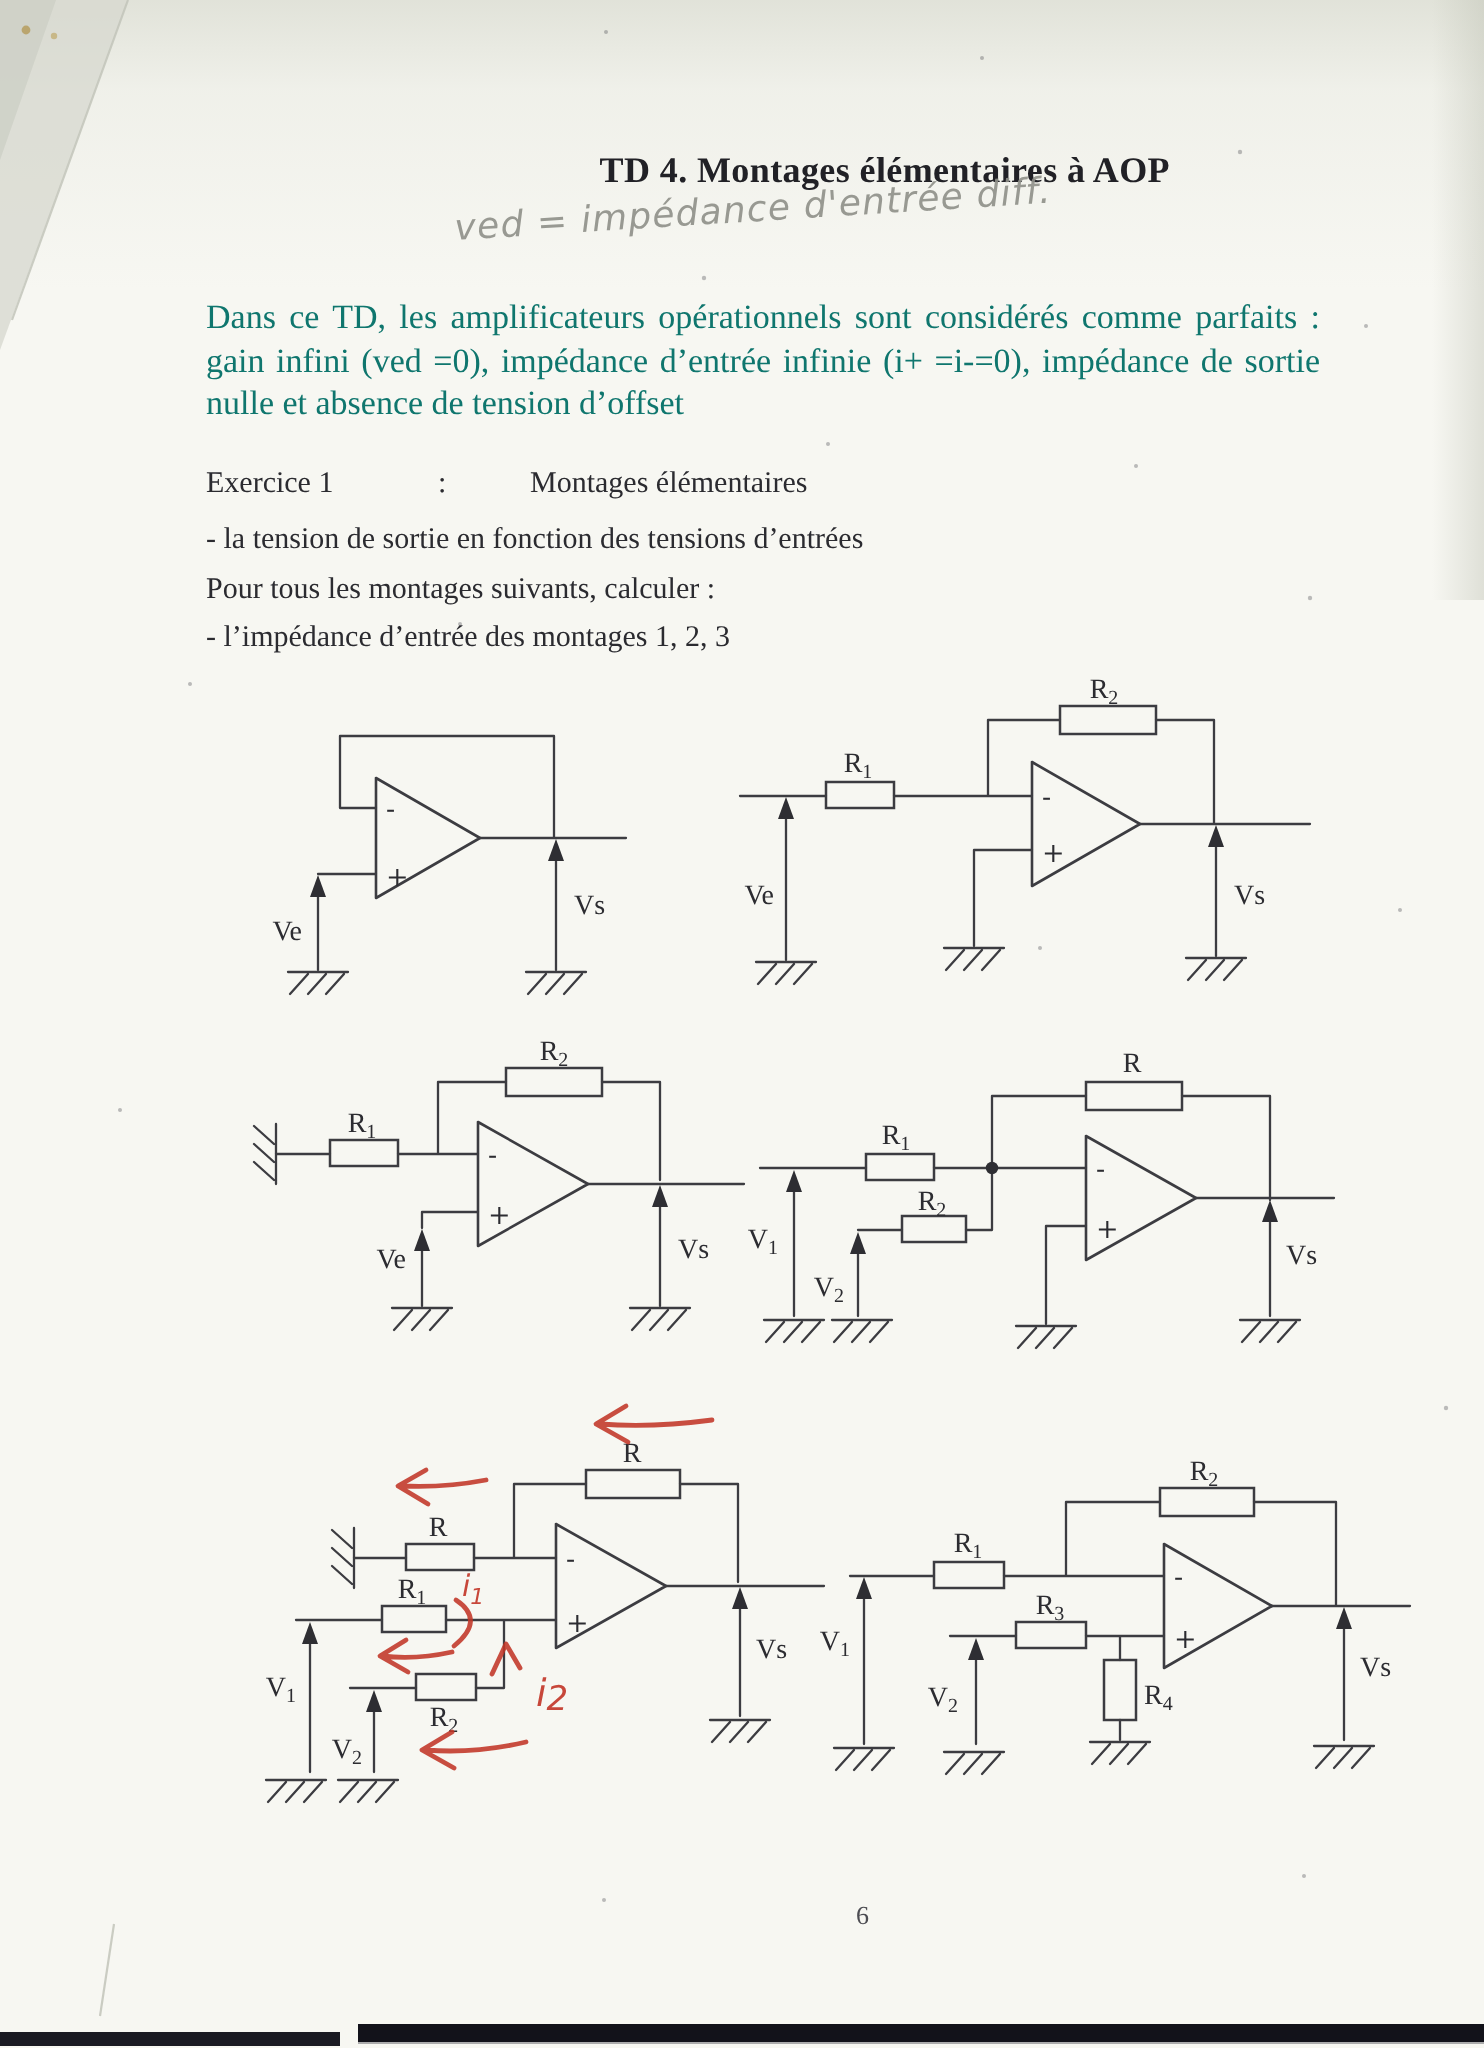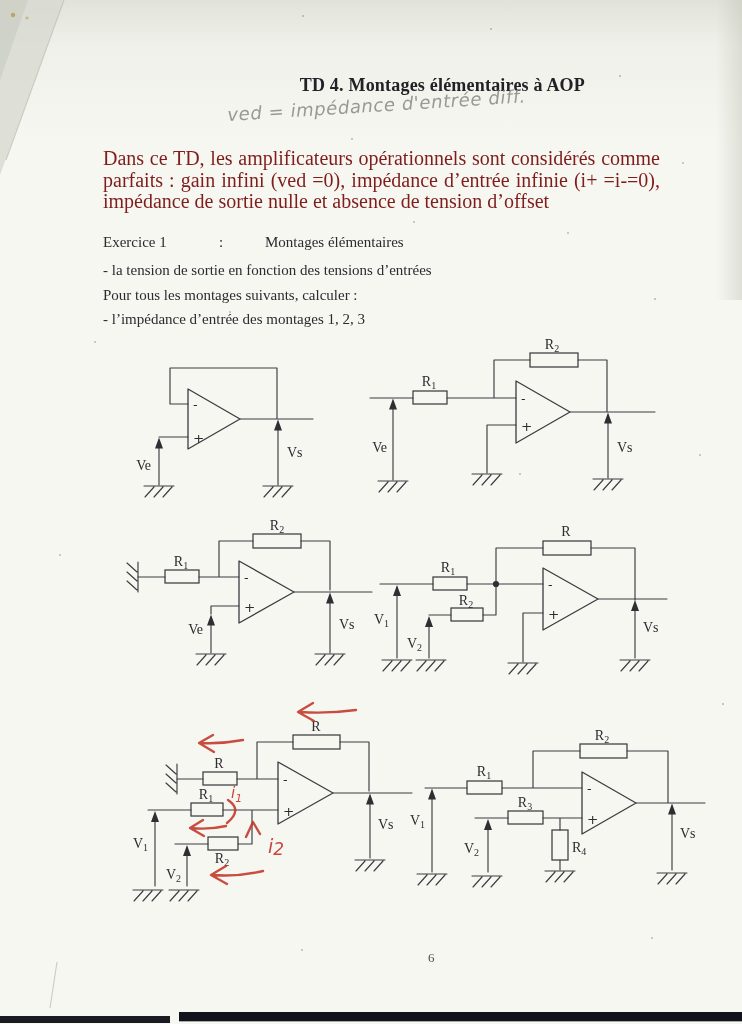--- a/index.html
+++ b/index.html
@@ -13,22 +13,22 @@
     background:linear-gradient(90deg,rgba(200,202,190,0),rgba(189,192,178,.42));}
   .bar-left{position:absolute;left:0;top:1016px;width:170px;height:7px;background:#1a1a22;}
   .bar-right{position:absolute;left:179px;top:1012px;width:563px;height:9px;background:#12121a;
     box-shadow:0 1px 0 rgba(120,120,125,.6);}
   
   .title{position:absolute;left:240px;top:75px;width:345px;text-align:right;
     font-size:18px;font-weight:bold;color:#212126;letter-spacing:.2px;}
   .hand-note{position:absolute;left:228px;top:104px;width:330px;
     font:italic 18px "DejaVu Sans",sans-serif;color:#8f9089;letter-spacing:.6px;
     transform:rotate(-3.6deg);transform-origin:left bottom;opacity:.9;}
-  .intro{position:absolute;left:103px;top:148px;width:557px;font-size:20px;line-height:21.5px;
-    text-align:justify;color:#7f1d1d;}
+  .intro{position:absolute;left:103px;top:148px;width:557px;font-size:17px;line-height:21.5px;
+    text-align:justify;color:#0f766e;}
   .exercise-row{position:absolute;left:0;top:234px;width:742px;height:22px;font-size:15px;color:#2b2b30;}
   .exercise-row .lab{position:absolute;left:103px;}
   .exercise-row .col{position:absolute;left:219px;}
   .exercise-row .ttl{position:absolute;left:265px;font-family:Liberation Serif, serif;}
   .instructions{position:absolute;left:103px;top:258px;width:560px;font-size:15px;
     line-height:24.6px;color:#2b2b30;}
   .page-number{position:absolute;left:428px;top:950px;font-size:13px;color:#4c4c52;}
   
   svg{position:absolute;left:0;top:0;}
   .wire{stroke:#3c3c41;stroke-width:1.15;fill:none;stroke-linecap:round;stroke-linejoin:round;}

